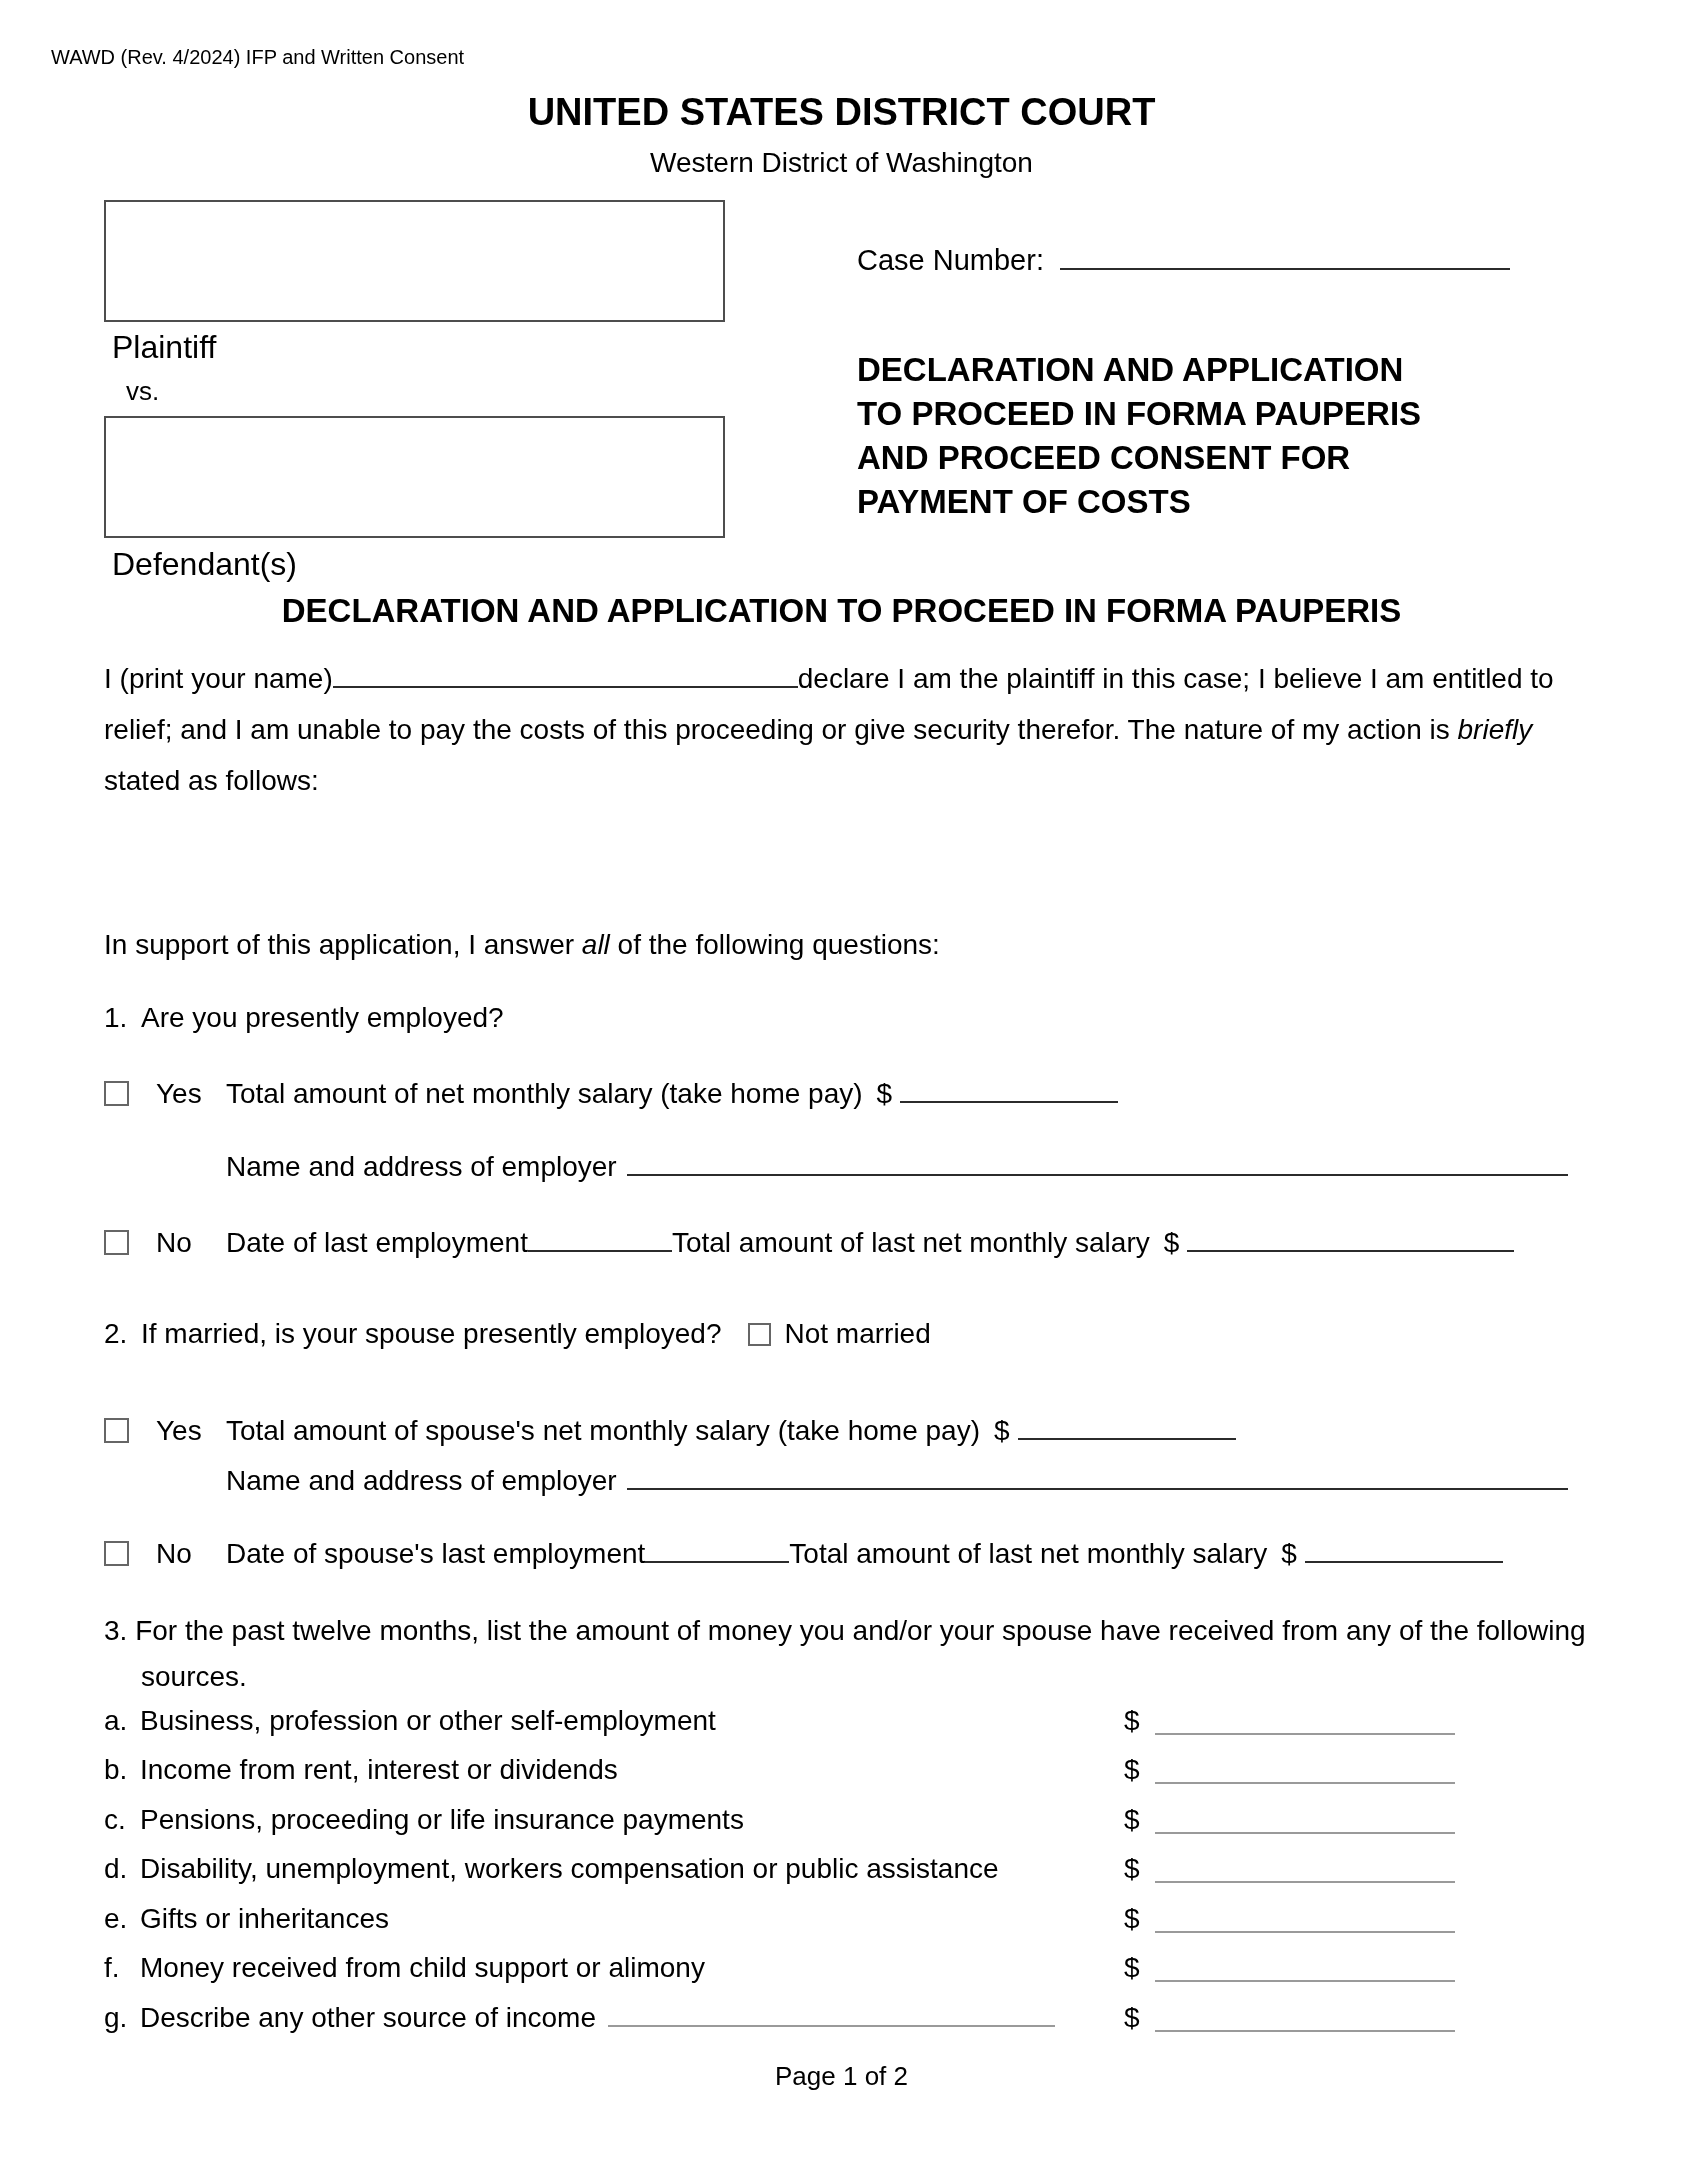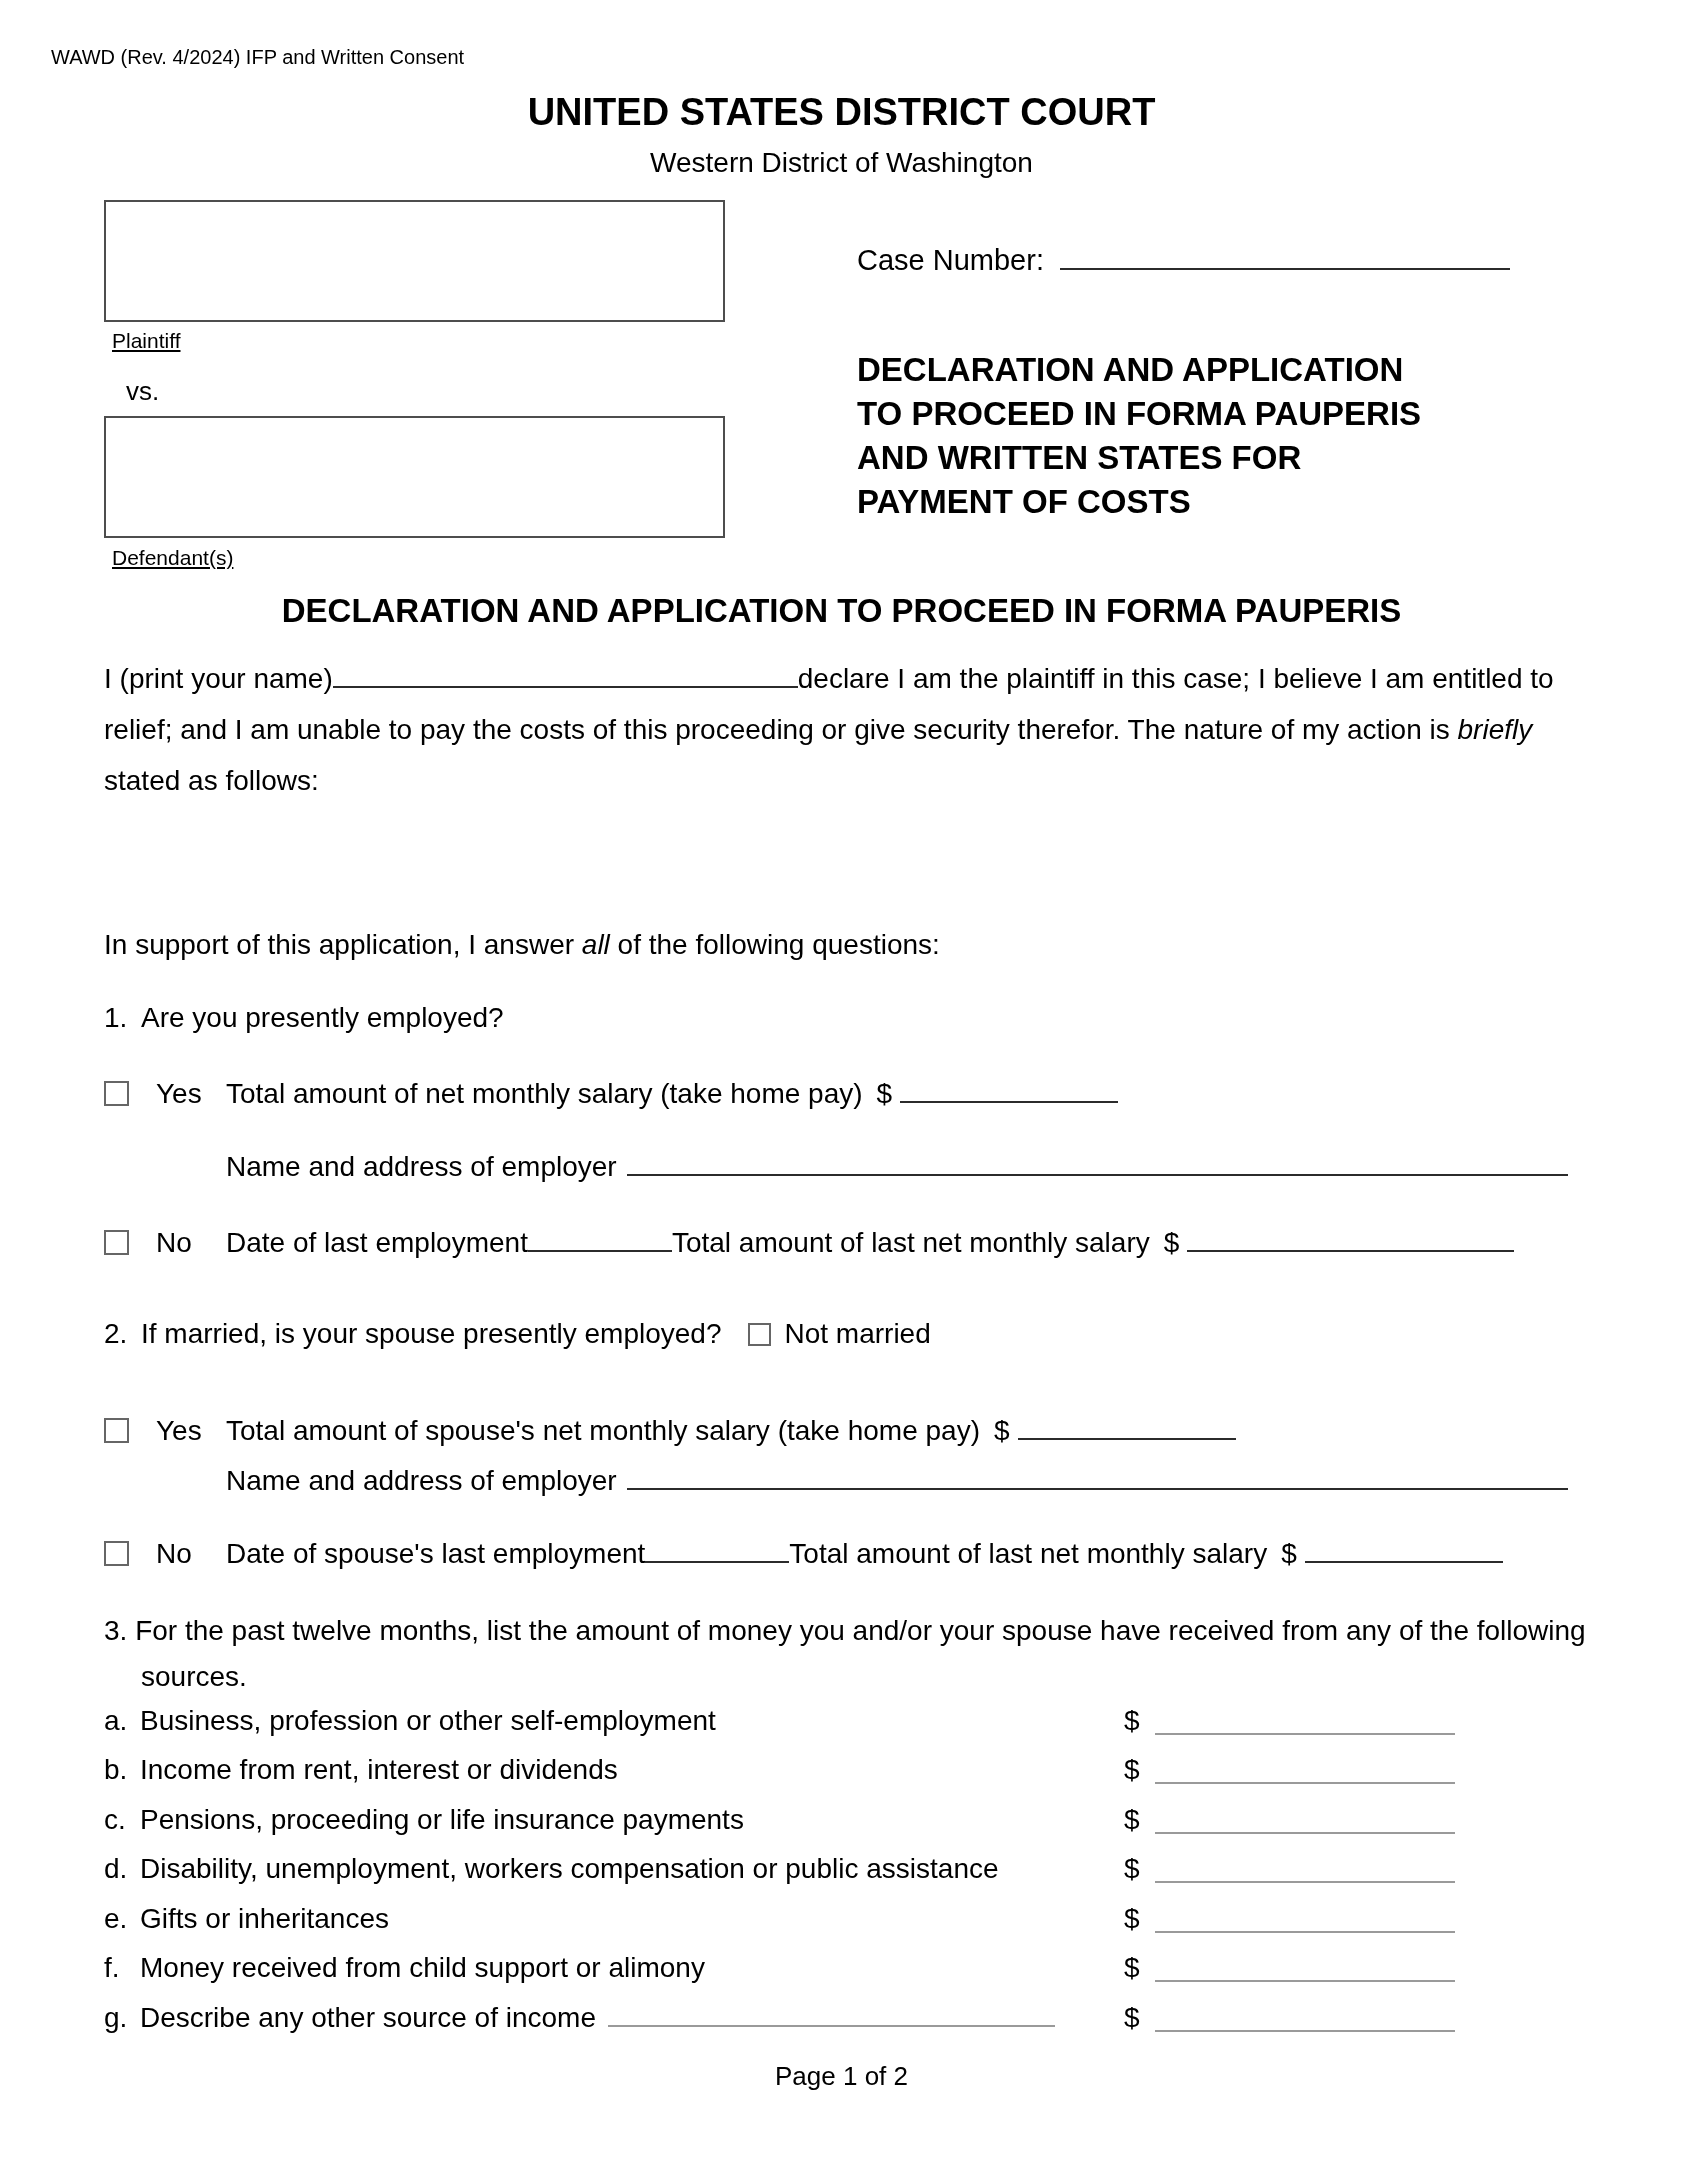--- a/index.html
+++ b/index.html
@@ -15,21 +15,21 @@
   }
   .abs { position: absolute; }
 
   .form-id { left: 51px; top: 46px; font-size: 20px; }
   .court-title { left: 0; top: 91px; width: 100%; text-align: center; font-size: 38px; font-weight: 700; }
   .district { left: 0; top: 147px; width: 100%; text-align: center; font-size: 28px; }
 
   .party-box { left: 104px; width: 621px; height: 122px; border: 2px solid #4d4d4d; background: #fff; }
   .plaintiff-box { top: 200px; }
   .defendant-box { top: 416px; }
-  .party-label { left: 112px; font-size: 21px; text-decoration: underline; }
+  .party-label { left: 112px; font-size: 32px; }
   .plaintiff-label { top: 329px; }
   .defendant-label { top: 546px; }
   .vs { left: 126px; top: 376px; font-size: 26px; }
 
   .case-number { left: 857px; top: 244px; font-size: 29px; white-space: nowrap; }
   .blank { display: inline-block; border-bottom: 2px solid #2b2b2b; }
   .case-blank { width: 450px; margin-left: 16px; }
 
   .doc-title { left: 857px; top: 348px; font-size: 33px; font-weight: 700; line-height: 44px; }
 
@@ -89,21 +89,21 @@
   <div class="abs party-label plaintiff-label">Plaintiff</div>
   <div class="abs vs">vs.</div>
   <div class="abs party-box defendant-box"></div>
   <div class="abs party-label defendant-label">Defendant(s)</div>
 
   <div class="abs case-number"><span>Case Number:</span><span class="blank case-blank"></span></div>
 
   <div class="abs doc-title">
     <div>DECLARATION AND APPLICATION</div>
     <div>TO PROCEED IN FORMA PAUPERIS</div>
-    <div>AND WRITTEN STATES FOR</div>
+    <div>AND PROCEED CONSENT FOR</div>
     <div>PAYMENT OF COSTS</div>
   </div>
 
   <div class="abs section-heading">DECLARATION AND APPLICATION TO PROCEED IN FORMA PAUPERIS</div>
 
   <div class="abs bodytext declaration"><span>I (print your name)</span><span class="blank name-blank"></span><span>declare I am the plaintiff in this case; I believe I am entitled to relief; and I am unable to pay the costs of this proceeding or give security therefor. The nature of my action is </span><i>briefly</i><span> stated as follows:</span></div>
 
   <div class="abs bodytext support"><span>In support of this application, I answer </span><i>all</i><span> of the following questions:</span></div>
 
   <div class="abs question q1"><span class="qnum">1.</span><span>Are you presently employed?</span></div>

